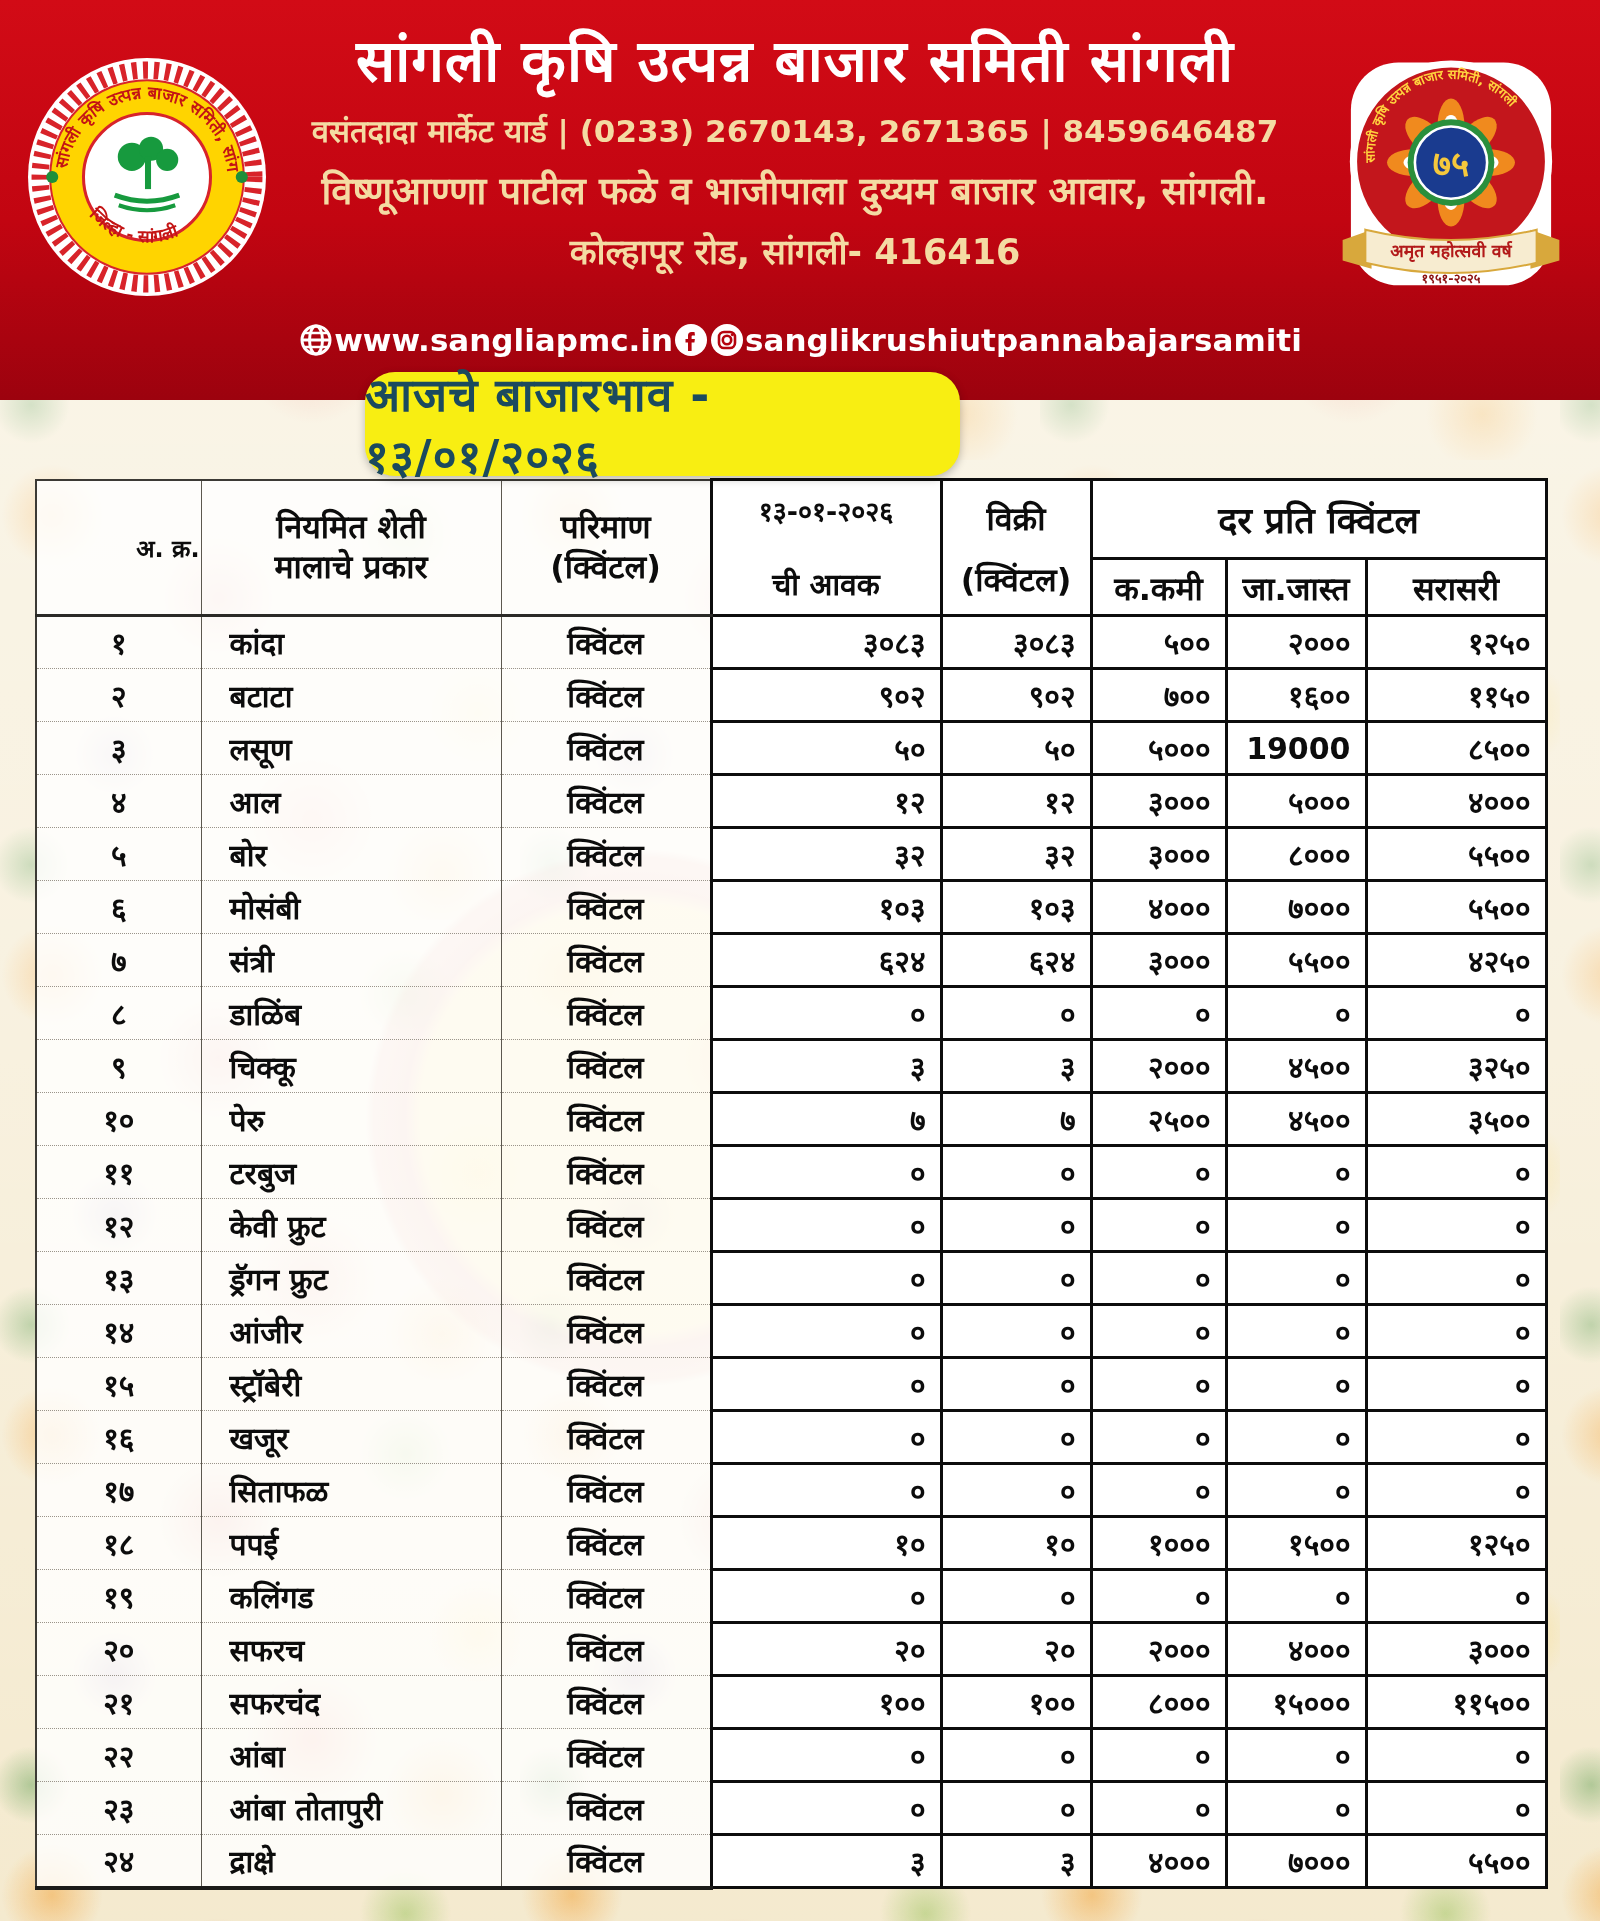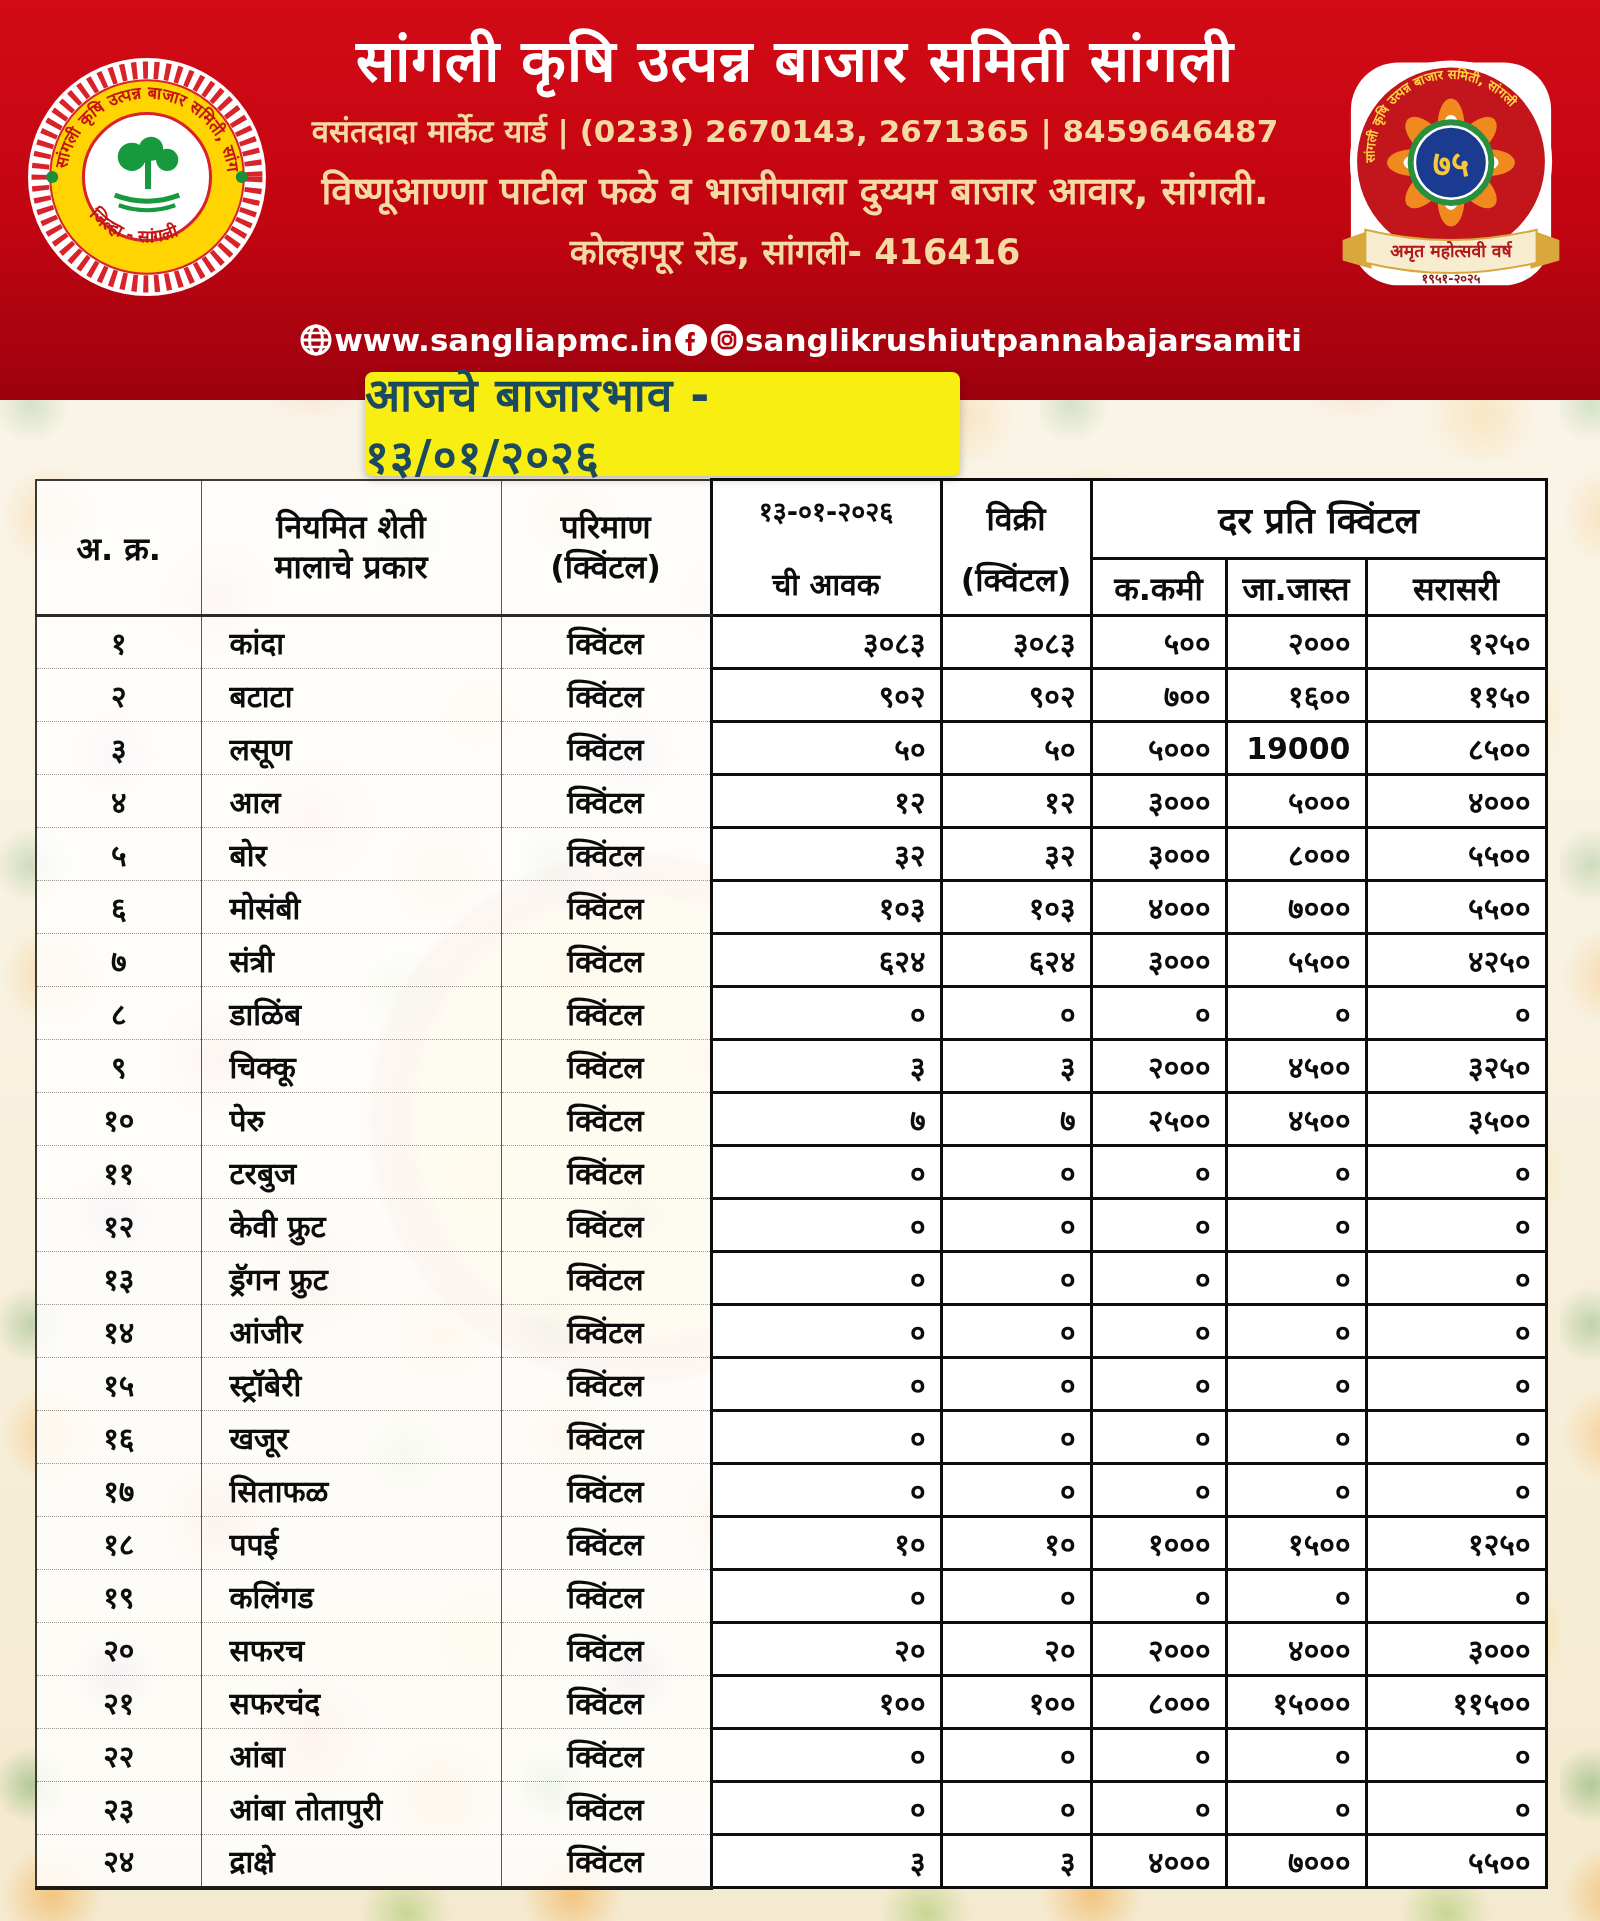--- a/index.html
+++ b/index.html
@@ -32,21 +32,21 @@
   .address-line{margin-top:12px;font-size:35px;font-weight:700;color:#f4dba3;}
   .social-row{position:absolute;left:0;top:322px;width:1600px;display:flex;justify-content:center;align-items:center;gap:0;color:#fff;font-size:31px;font-weight:700;}
   .social-row .ic{width:36px;height:36px;flex:0 0 auto;}
 
   .logo{position:absolute;z-index:3;}
   .logo-left{left:26px;top:56px;width:242px;height:242px;}
   .logo-right{right:20px;top:48px;width:258px;height:258px;}
 
   
   .banner{position:absolute;left:365px;top:372px;width:595px;height:104px;z-index:4;
-    background:#f8ee12;border-radius:8px;display:flex;align-items:center;justify-content:center;
+    background:#f8ee12;border-radius:30px;display:flex;align-items:center;justify-content:center;
     box-shadow:0 3px 8px rgba(0,0,0,.25);}
   .banner span{font-size:46px;font-weight:800;color:#1b4a5e;letter-spacing:1px;}
 
   
   .table-card{position:absolute;left:35px;top:478px;width:1510px;z-index:1;}
   .watermark{position:absolute;left:320px;top:360px;width:560px;height:560px;border-radius:50%;z-index:0;
     background:radial-gradient(circle, rgba(255,219,90,.34) 0 54%, rgba(205,55,40,.22) 58%, rgba(205,55,40,.16) 66%, rgba(205,55,40,0) 68%);}
   table.market{position:relative;z-index:1;width:1510px;border-collapse:collapse;table-layout:fixed;}
   table.market th, table.market td{box-sizing:border-box;color:#0c0c0c;}
 
@@ -55,21 +55,21 @@
   thead .ldr{border-top:2.5px solid #3c3a35;border-bottom:3px solid #2b2a27;}
   tbody td.ldr{border-bottom:1.5px dotted #9a948a;}
   tbody tr:last-child td.ldr{border-bottom:4px solid #1c1b19;}
   .c-sr{border-left:2.5px solid #3c3a35;}
 
   
   .dat{background:#ffffff;border:3px solid #0d0d0d;}
   thead .dat{border:3.5px solid #0d0d0d;}
 
   thead th{font-weight:800;text-align:center;vertical-align:middle;}
-  .h-sr{font-size:32px;}
+  .h-sr{font-size:24px;text-align:right;}
   .h-name div, .h-unit div{font-size:32px;line-height:1.25;}
   .h-arr{height:136px;}
   .h-arr .l1{font-size:27px;font-weight:800;}
   .h-arr .l2{font-size:30px;font-weight:800;margin-top:34px;}
   .h-sale .l1{font-size:32px;}
   .h-sale .l2{font-size:32px;margin-top:18px;}
   .h-rate{font-size:36px;height:78px;}
   .h-sub{font-size:32px;height:56px;margin-left:26px;}
 
   tbody td{height:53px;font-size:30px;}

